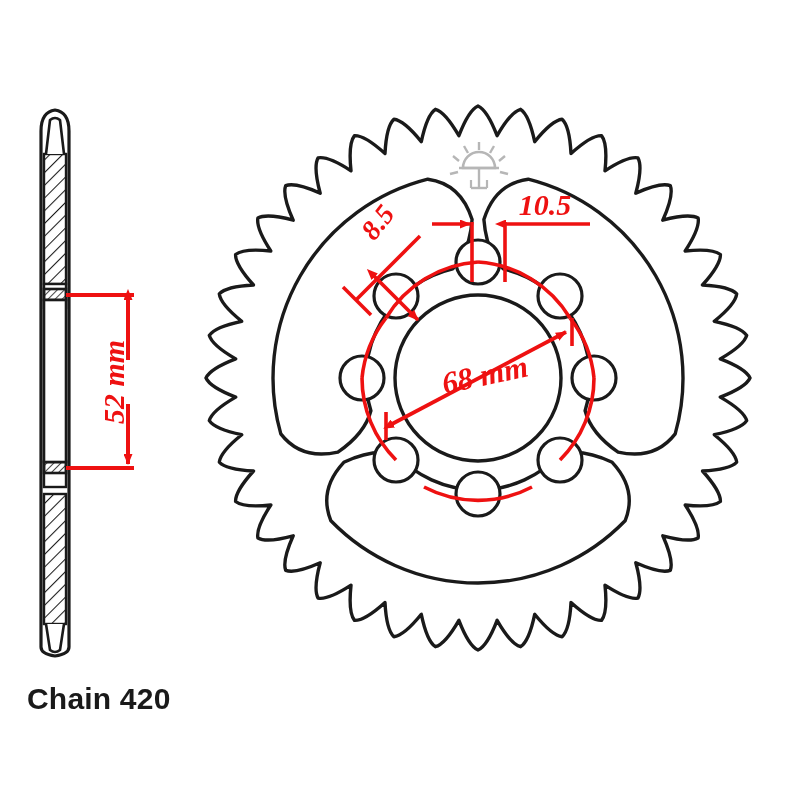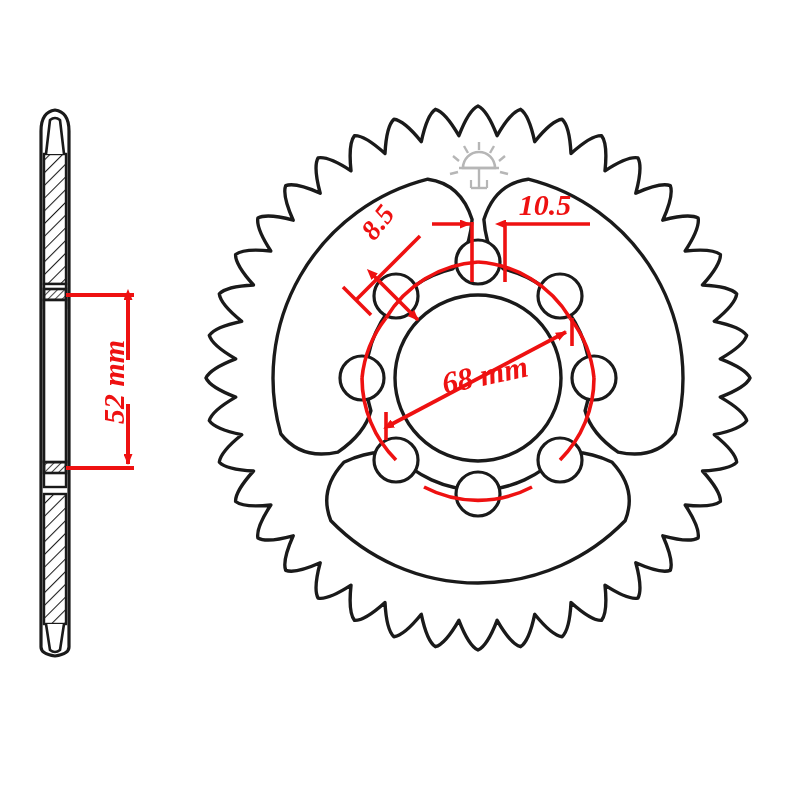--- a/index.html
+++ b/index.html
@@ -163,14 +163,15 @@
 
     <text id="lbl52" x="124" y="382" fill="#ee1111" font-family="Liberation Serif, serif" font-size="30" font-style="italic" font-weight="bold" text-anchor="middle" transform="rotate(-90 124 382)">52 mm</text>
 
     <text id="lbl85" x="385" y="228" fill="#ee1111" font-family="Liberation Serif, serif" font-size="28" font-style="italic" font-weight="bold" text-anchor="middle" transform="rotate(-52 385 228)">8.5</text>
 
     <text id="lbl105" x="545" y="215" fill="#ee1111" font-family="Liberation Serif, serif" font-size="30" font-style="italic" font-weight="bold" text-anchor="middle" transform="rotate(0 545 215)">10.5</text>
 
     <text id="lbl68" x="487" y="385" fill="#ee1111" font-family="Liberation Serif, serif" font-size="31" font-style="italic" font-weight="bold" text-anchor="middle" transform="rotate(-12 487 385)">68 mm</text>
   </svg>
 
+  <div class="cap-text">Chain 420</div>
 
 </div>
 
 </body></html>

